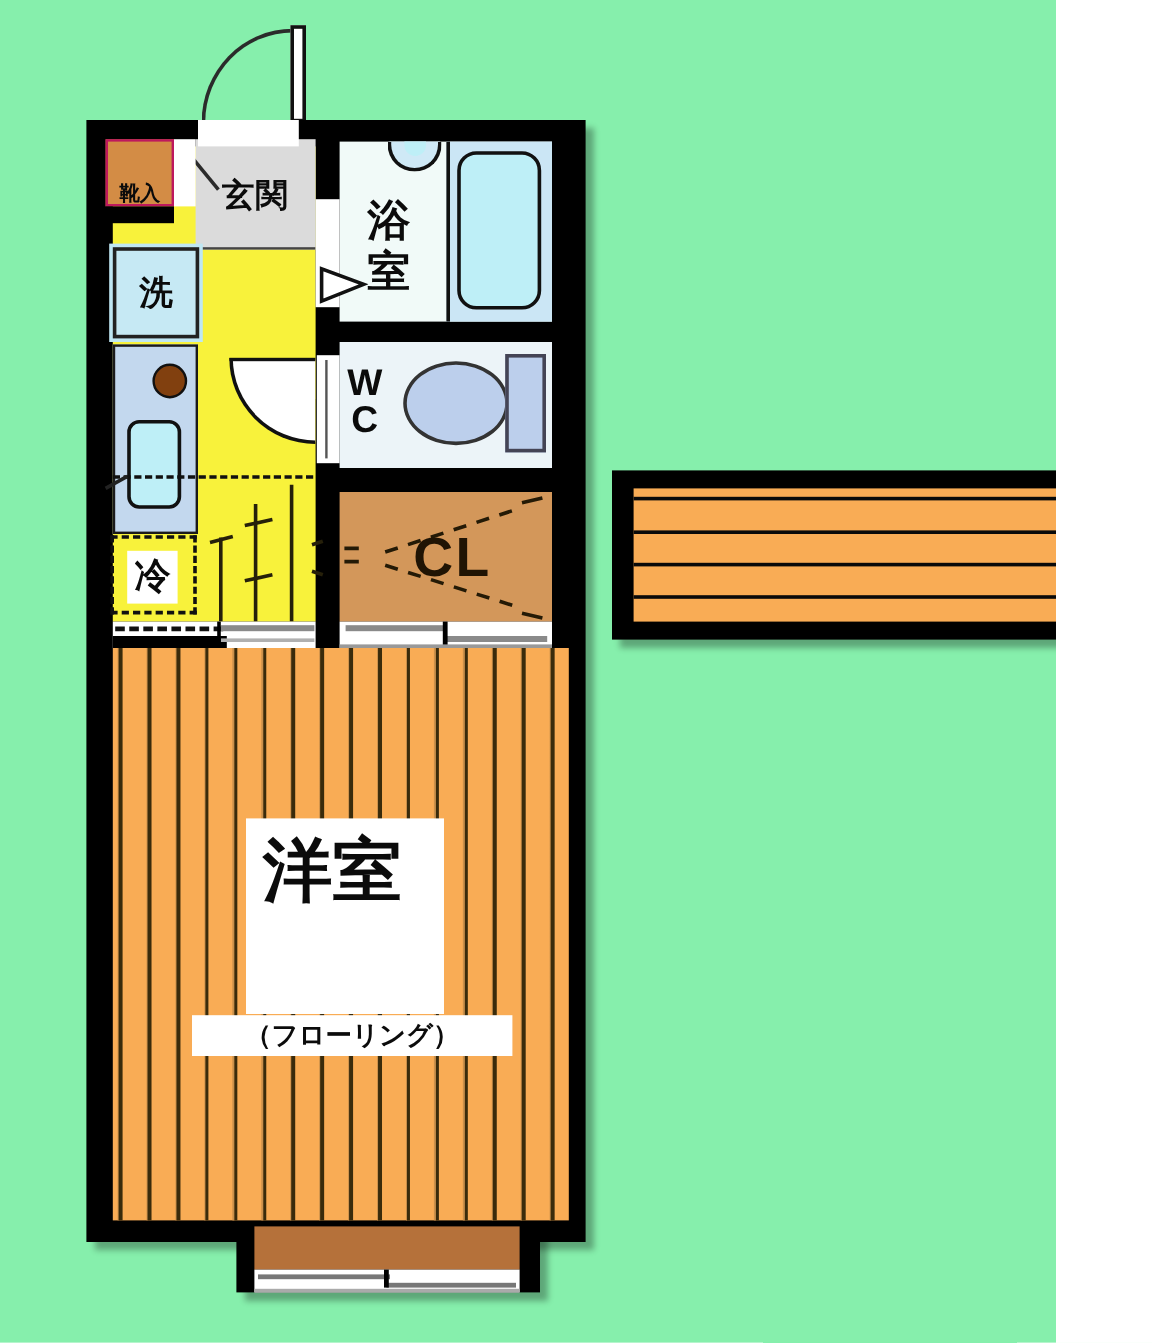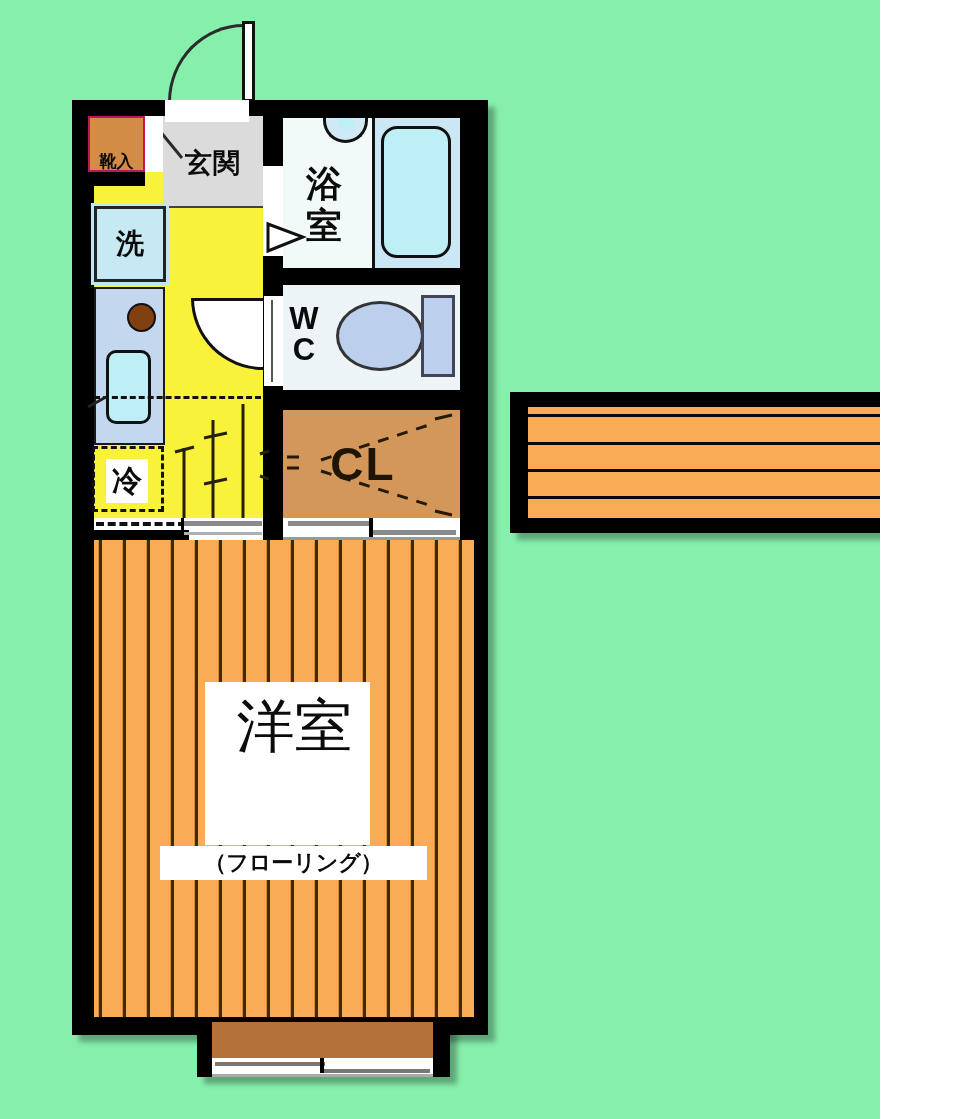--- a/index.html
+++ b/index.html
@@ -108,41 +108,41 @@
 
   <div class="abs" style="left:283px;top:410px;width:177px;height:108px;background:#D3975A;"></div>
   <svg class="abs" style="left:283px;top:410px;" width="177" height="108" viewBox="0 0 177 108">
     <g stroke="#241a06" stroke-width="3" fill="none">
       <path d="M4,47 h12 M4,58 h12"></path>
       <path d="M38,50 L152,13" stroke-dasharray="11 9"></path>
       <path d="M38,61 L152,97" stroke-dasharray="11 9"></path>
       <path d="M152,9 l17,-4 M152,101 l17,4"></path>
     </g>
   </svg>
-  <div class="abs lbl" style="left:283px;top:434px;width:160px;height:60px;font-size:46px;letter-spacing:2px;color:#201404;">
+  <div class="abs lbl" style="left:297px;top:434px;width:160px;height:60px;font-size:46px;letter-spacing:2px;color:#201404;">
     <span>CL</span>
   </div>
 
   <div class="abs" style="left:94px;top:518px;width:169px;height:22px;background:#fff;">
     <div class="abs" style="left:2px;top:4px;width:90px;height:0;border-top:4px dashed #111;"></div>
     <div class="abs" style="left:0px;top:12px;width:95px;height:10px;background:#000;"></div>
     <div class="abs" style="left:90px;top:3px;width:78px;height:5px;background:#8a8a8a;"></div>
     <div class="abs" style="left:90px;top:14px;width:78px;height:3px;background:#b0b0b0;"></div>
     <div class="abs" style="left:87px;top:0px;width:3px;height:22px;background:#000;"></div>
   </div>
 
   <div class="abs" style="left:283px;top:518px;width:177px;height:22px;background:#fff;">
     <div class="abs" style="left:5px;top:3px;width:84px;height:5px;background:#8a8a8a;"></div>
     <div class="abs" style="left:89px;top:12px;width:84px;height:5px;background:#8a8a8a;"></div>
     <div class="abs" style="left:86px;top:0px;width:4px;height:22px;background:#000;"></div>
     <div class="abs" style="left:0px;top:19px;width:177px;height:3px;background:#999;"></div>
   </div>
 
   <div class="abs room-floor" style="left:94px;top:540px;width:380px;height:477px;"></div>
-  <div class="abs" style="left:205px;top:682px;width:165px;height:163px;background:#fff;padding:10px 0 0 14px;box-sizing:border-box;font-weight:normal;color:#0b0b0b;font-size:58px;line-height:1.18;text-align:center;">
+  <div class="abs" style="left:205px;top:682px;width:165px;height:163px;background:#fff;padding:10px 0 0 14px;box-sizing:border-box;font-weight:bold;color:#0b0b0b;font-size:58px;line-height:1.18;">
     <div>洋室</div>
   </div>
   <div class="abs lbl" style="left:160px;top:846px;width:267px;height:34px;background:#fff;font-size:22px;">
     <span>（フローリング）</span>
   </div>
 
   <div class="abs" style="left:212px;top:1022px;width:221px;height:36px;background:#B5713A;"></div>
   <div class="abs" style="left:212px;top:1058px;width:221px;height:19px;background:#fff;">
     <div class="abs" style="left:3px;top:4px;width:110px;height:4px;background:#777;"></div>
     <div class="abs" style="left:110px;top:11px;width:108px;height:4px;background:#777;"></div>

